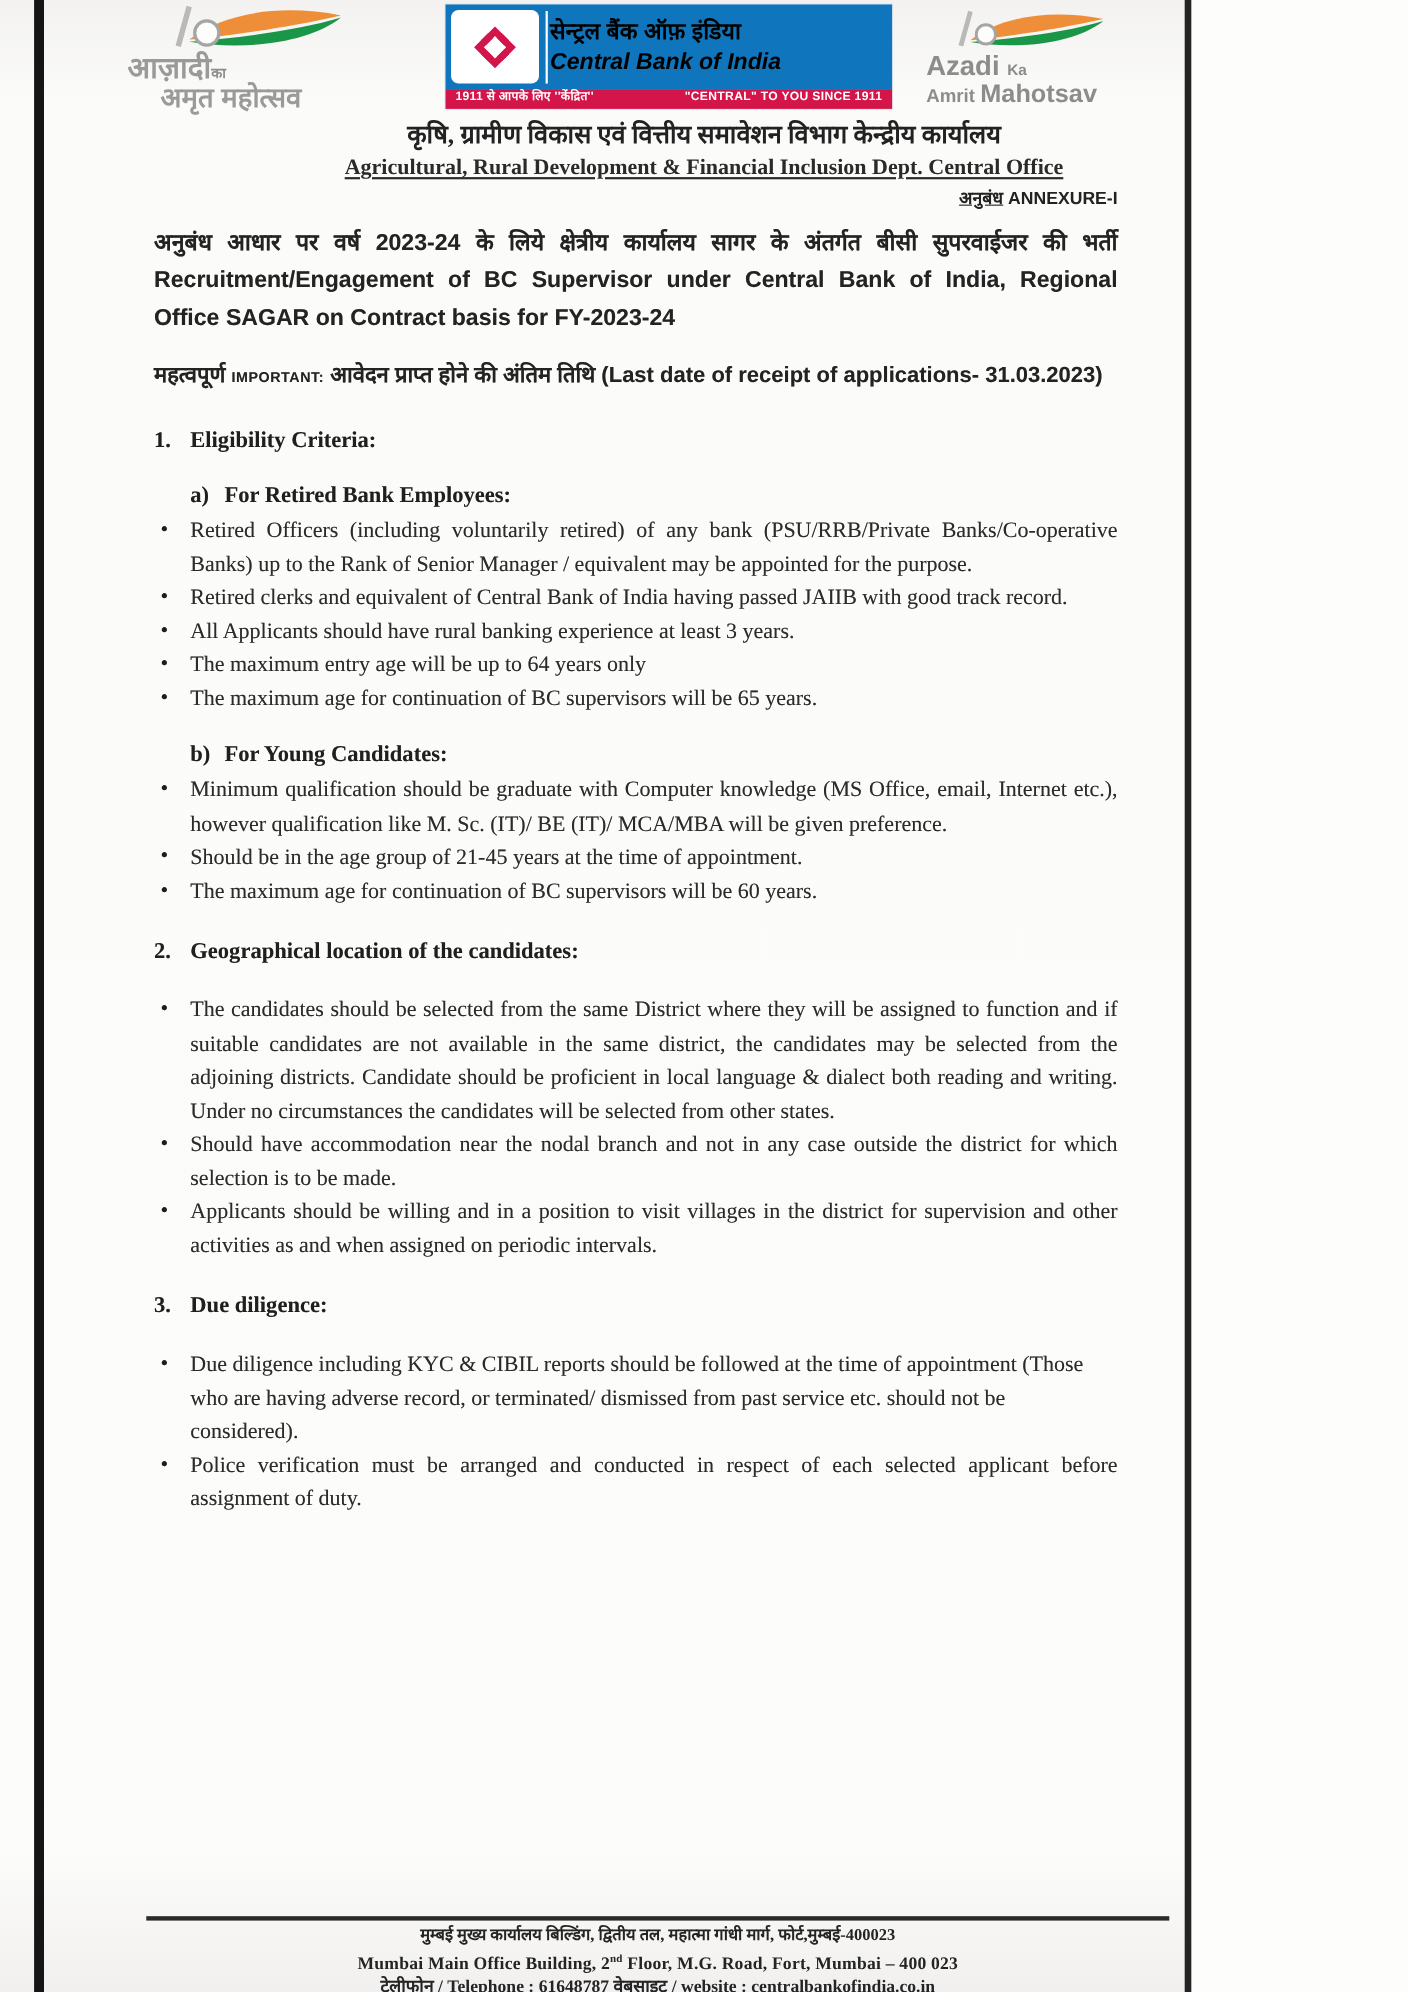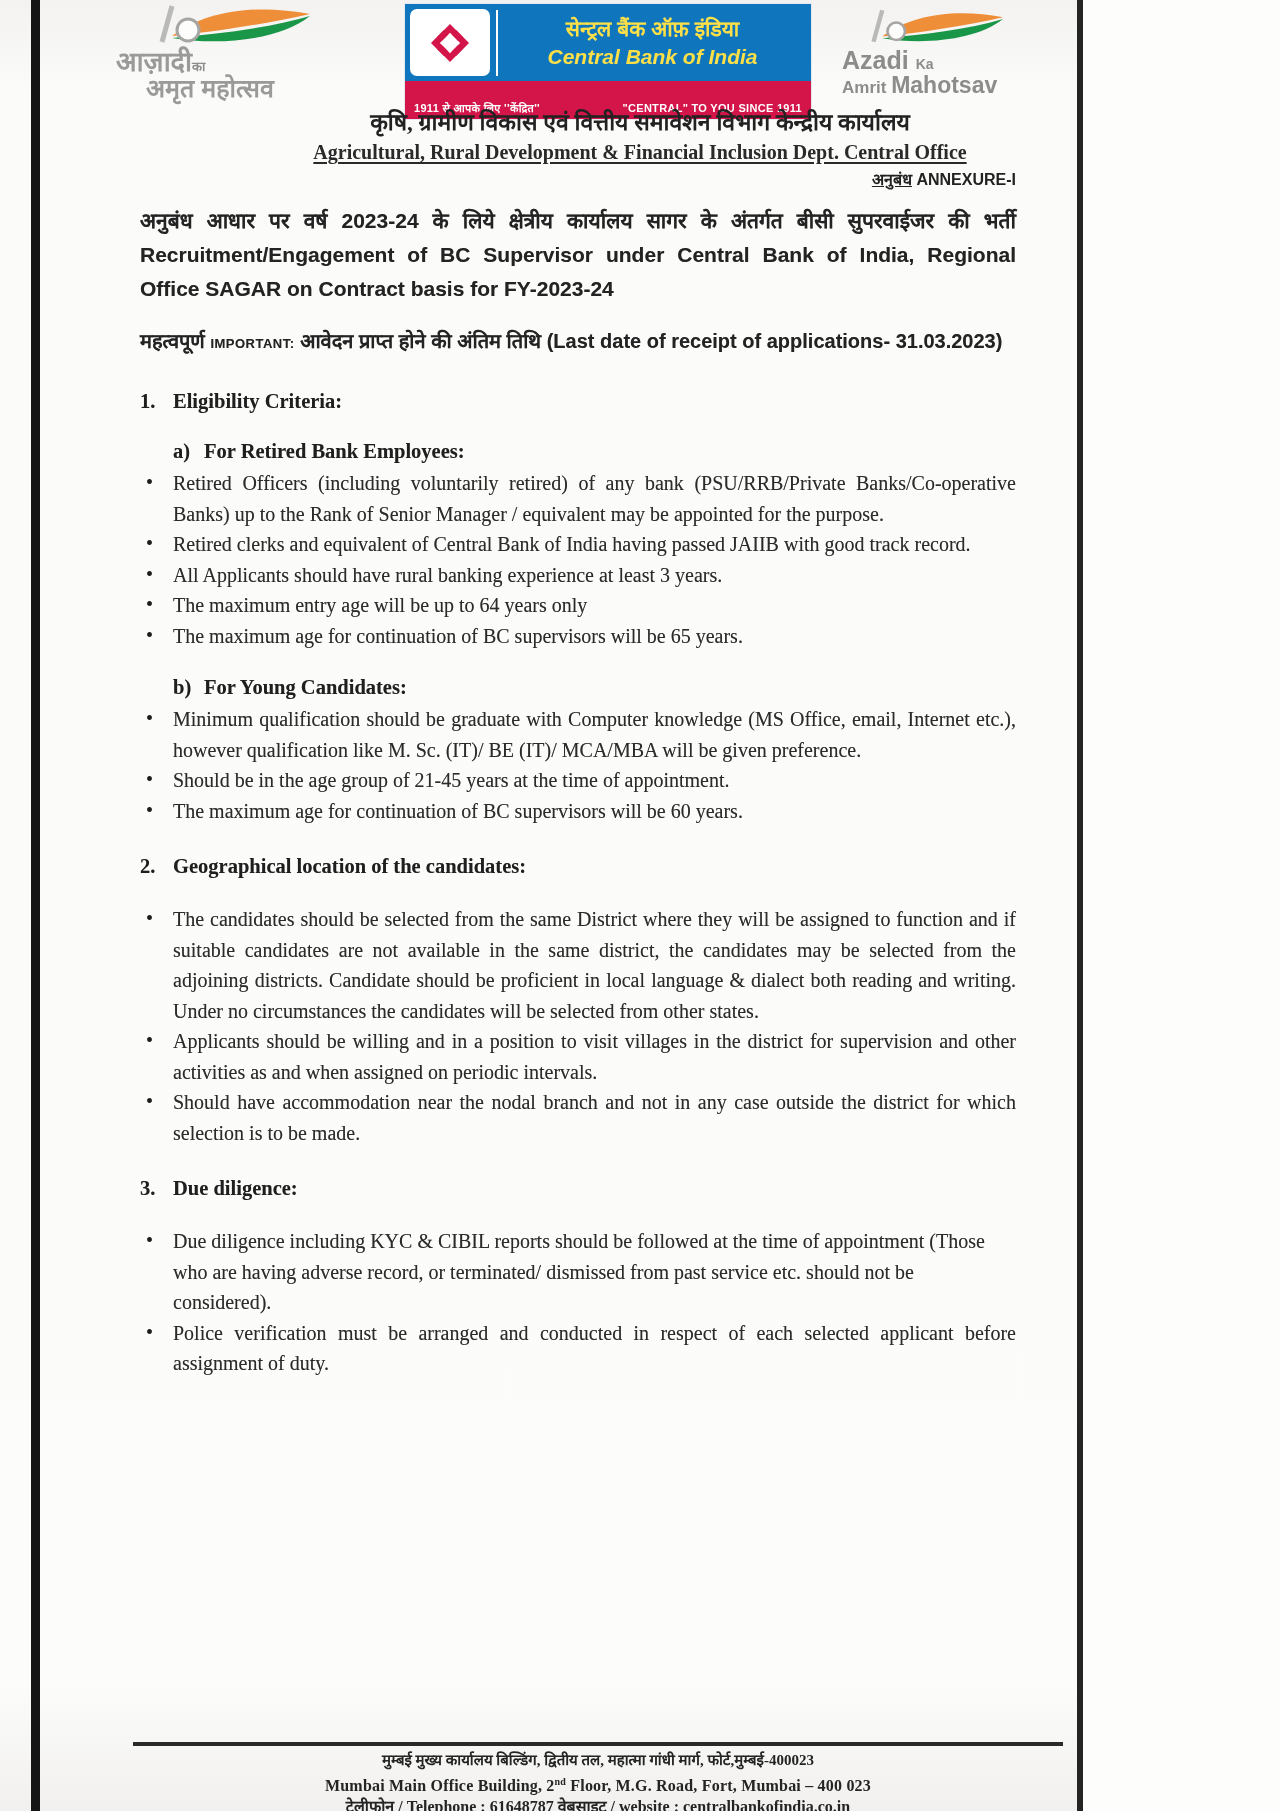--- a/index.html
+++ b/index.html
@@ -22,25 +22,25 @@
   .azadi-l1 .small { font-size:13px; color:#8d8d8b; font-weight:700; }
   .azadi-l2 { position:absolute; left:30px; top:68px; font-weight:700; font-size:25px; color:#9a9a98;
               font-family:"Liberation Sans",sans-serif; }
 
   .bank-logo { position:absolute; left:405px; top:4px; width:406px;
                font-family:"Liberation Sans",sans-serif; box-shadow:0 0 0 1px #e3e9ee; }
   .bank-main { display:flex; align-items:center; background:#0f76bd; height:77px; }
   .bank-embox { width:80px; height:67px; background:#ffffff; border-radius:7px; margin:5px 4px 5px 5px;
                 display:flex; align-items:center; justify-content:center; }
   .bank-divider { width:2px; height:66px; background:#ffffff; margin:0 2px 0 2px; }
-  .bank-names { flex:1; text-align:center; color:#fde047; padding-right:6px; }
+  .bank-names { flex:1; color:#000000; padding-right:6px; }
   .bank-hindi   { font-weight:700; font-size:21px; line-height:27px; }
   .bank-english { font-weight:700; font-style:italic; font-size:21px; line-height:29px; }
   .bank-strip { background:#d31549; color:#fff; font-weight:700; font-size:11px; line-height:13px;
-                display:flex; justify-content:space-between; padding:21px 9px 4px 9px; letter-spacing:.3px; }
+                display:flex; justify-content:space-between; padding:1px 9px 4px 9px; letter-spacing:.3px; }
 
   .azadi-right { position:absolute; left:842px; top:6px; width:175px; height:96px;
                  font-family:"Liberation Sans",sans-serif; color:#8c8c8a; }
   .azadi-right .swoosh { position:absolute; left:28px; top:0; }
   .azadi-r1 { position:absolute; left:0; top:40px; font-weight:700; font-size:25px; }
   .azadi-r1 .ka { font-size:14px; font-weight:700; }
   .azadi-r2 { position:absolute; left:0; top:66px; font-weight:700; font-size:17px; }
   .azadi-r2 .maho { font-size:23px; font-weight:700; }
 
   
@@ -183,22 +183,22 @@
       </ul>
     </div>
 
     <div class="section">
       <div class="sec-head">
         <span class="sec-num">2.</span>
         <span>Geographical location of the candidates:</span>
       </div>
       <ul class="bullets gap">
         <li>The candidates should be selected from the same District where they will be assigned to function and if suitable candidates are not available in the same district, the candidates may be selected from the adjoining districts. Candidate should be proficient in local language &amp; dialect both reading and writing. Under no circumstances the candidates will be selected from other states.</li>
+        <li>Should have accommodation near the nodal branch and not in any case outside the district for which selection is to be made.</li>
         <li>Applicants should be willing and in a position to visit villages in the district for supervision and other activities as and when assigned on periodic intervals.</li>
-        <li>Should have accommodation near the nodal branch and not in any case outside the district for which selection is to be made.</li>
       </ul>
     </div>
 
     <div class="section">
       <div class="sec-head">
         <span class="sec-num">3.</span>
         <span>Due diligence:</span>
       </div>
       <ul class="bullets gap">
         <li class="rag">Due diligence including KYC &amp; CIBIL reports should be followed at the time of appointment (Those who are having adverse record, or terminated/ dismissed from past service etc. should not be considered).</li>

